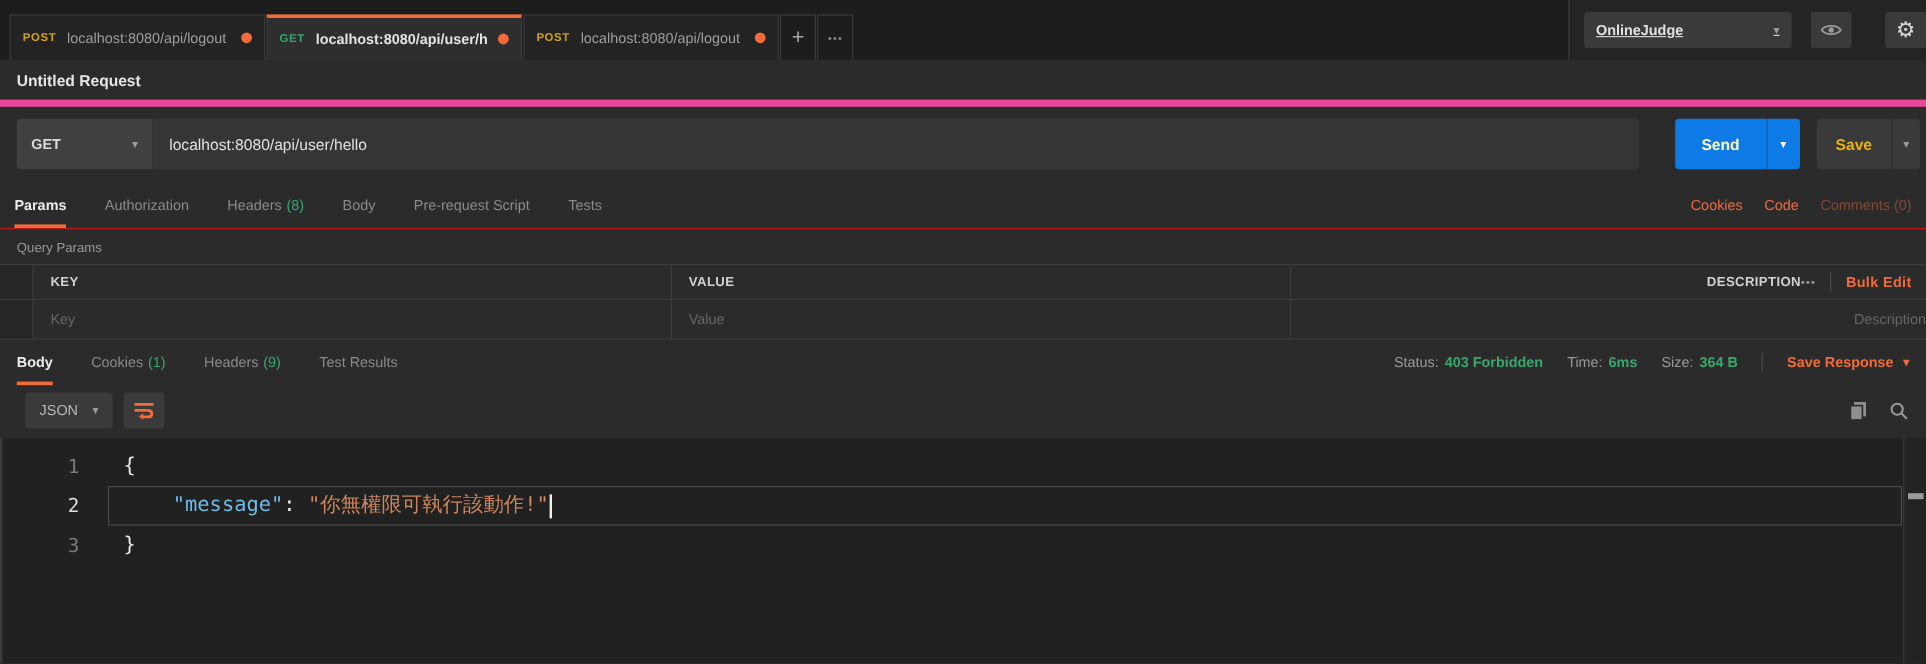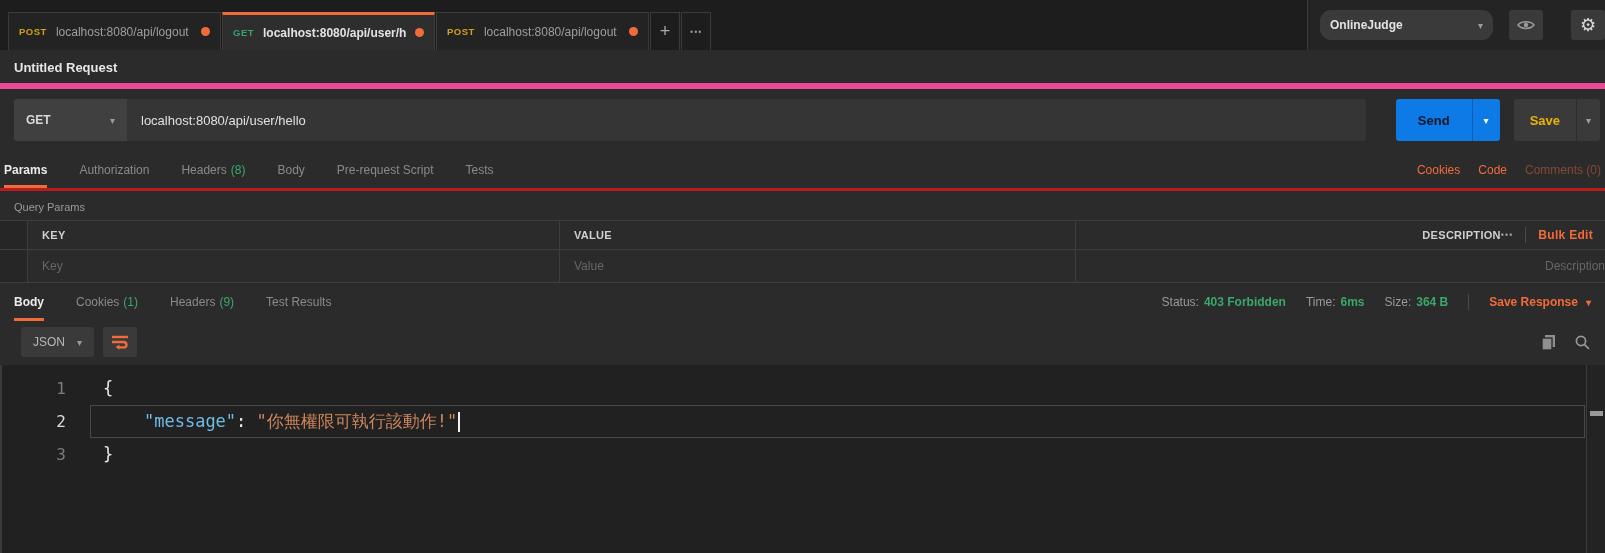--- a/index.html
+++ b/index.html
@@ -26,22 +26,22 @@
     height:38px; min-width:30px; padding:0 8px; display:flex; align-items:center; justify-content:center;
     border:1px solid #3a3a3a; border-bottom:none; margin-right:1px; color:#a8a8a8; cursor:pointer;
   }
   .tabbtn.plus { font-size:18px; font-weight:300; }
   .tabbtn.more { font-size:9px; letter-spacing:1px; color:#8d8d8d; }
   .topbar-right {
     position:absolute; right:0; top:0; height:50px; width:298px; background:#242424;
     border-left:1px solid #3c3c3c; display:flex; align-items:center; padding-left:12px;
   }
   .env-select {
-    width:175px; height:30px; background:#3a3a3a; border-radius:11px; display:flex;
-    align-items:center; padding:0 10px; cursor:pointer;
+    width:175px; height:30px; background:#3a3a3a; border-radius:3px; display:flex;
+    align-items:center; padding:0 10px; cursor:pointer;text-decoration:underline;
   }
   .env-select .env-name { flex:1; font-weight:bold; font-size:12px; color:#e3e3e3; }
   .chev { color:#9a9a9a; font-size:10px; }
   .sq-btn {
     width:34px; height:30px; background:#3a3a3a; border-radius:3px; display:flex;
     align-items:center; justify-content:center; cursor:pointer; flex:none;
   }
   .eye-btn { margin-left:16px; }
   .gear-btn { margin-left:28px; color:#d8d8d8; font-size:18px; line-height:1; }
   
@@ -52,27 +52,27 @@
   .method-select {
     width:113px; height:42px; background:#404040; border-radius:3px 0 0 3px; display:flex;
     align-items:center; justify-content:space-between; padding:0 12px; cursor:pointer; flex:none;
   }
   .method-select .mval { font-size:12px; font-weight:600; color:#dadada; }
   .url-input {
     flex:1; height:42px; background:#353535; border:none; border-radius:0 3px 3px 0;
     display:flex; align-items:center; padding:0 14px; font-size:13px; color:#e0e0e0; margin-right:30px;
   }
   .send-btn { height:42px; background:#0d7ae5; border-radius:3px; display:flex; cursor:pointer; flex:none; }
-  .send-main { padding:0 22px; display:flex; align-items:center; color:#0f172a; font-size:13px; font-weight:bold; }
+  .send-main { padding:0 22px; display:flex; align-items:center; color:#fef9c3; font-size:13px; font-weight:bold; }
   .send-arrow { width:28px; display:flex; align-items:center; justify-content:center; border-left:1px solid rgba(0,0,0,.22); color:#fff; font-size:10px; }
   .save-btn { height:42px; background:#3a3a3a; border-radius:3px; display:flex; cursor:pointer; margin-left:14px; flex:none; }
   .save-main { padding:0 16px; display:flex; align-items:center; color:#eab308; font-size:13px; font-weight:bold; }
   .save-arrow { width:24px; display:flex; align-items:center; justify-content:center; border-left:1px solid #2d2d2d; color:#9a9a9a; font-size:10px; }
   
-  .req-tabs-row { display:flex; align-items:stretch; height:40px; padding:0 4px; border-bottom:3px solid #b91c1c; flex:none; }
+  .req-tabs-row { display:flex; align-items:stretch; height:40px; padding:0 12px; border-bottom:1px solid #b91c1c; flex:none; }
   .rtab { display:flex; align-items:center; margin-right:32px; color:#8a8a8a; font-size:12px; position:relative; cursor:pointer; }
   .rtab.active { color:#ececec; font-weight:bold; }
   .rtab.active::after { content:""; position:absolute; left:0; right:0; bottom:0; height:3px; background:#f26b3a; }
   .cnt { color:#3aa76d; margin-left:4px; }
   .req-tabs-right { margin-left:auto; display:flex; align-items:center; gap:18px; }
   .olink { color:#f26b3a; font-size:12px; cursor:pointer; }
   .olink.muted { color:rgba(242,107,58,.45); }
   
   .qp-label { padding:10px 14px 7px; color:#9a9a9a; font-size:11px; flex:none; }
   .qp-table { border-top:1px solid #3e3e3e; border-bottom:1px solid #3e3e3e; flex:none; }

